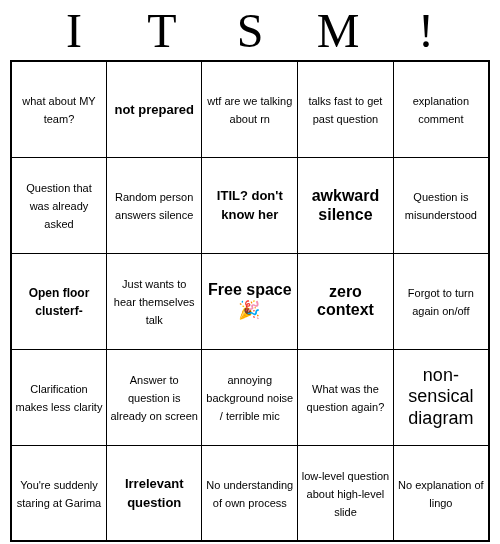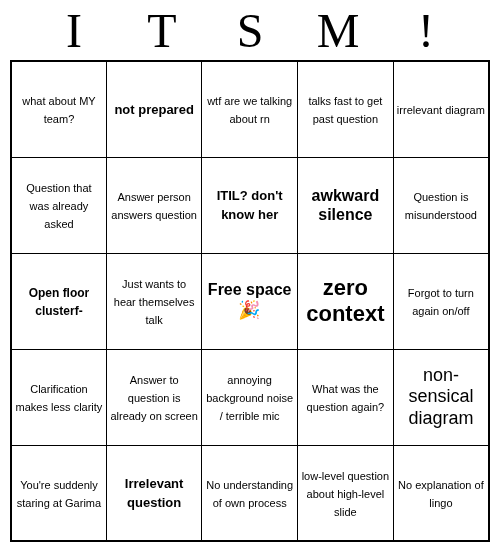--- a/index.html
+++ b/index.html
@@ -63,34 +63,34 @@
   <span class="title-letter">!</span>
 </div>
 
 <table class="bingo-table">
   <tbody id="grid-body">
       <tr>
         <td><span class="cell-text">what about MY team?</span></td>
         <td><span class="cell-text" style="font-weight: bold; font-size: 13px;">not prepared</span></td>
         <td><span class="cell-text">wtf are we talking about rn</span></td>
         <td><span class="cell-text">talks fast to get past question</span></td>
-        <td><span class="cell-text">irrelevant diagram</span></td>
+        <td><span class="cell-text">explanation comment</span></td>
       </tr>
       <tr>
         <td><span class="cell-text">Question that was already asked</span></td>
-        <td><span class="cell-text">Answer person answers question</span></td>
+        <td><span class="cell-text">Random person answers silence</span></td>
         <td><span class="cell-text" style="font-weight: bold; font-size: 13px;">ITIL? don't know her</span></td>
         <td><span style="font-size: 16px; font-weight: bold; line-height: 1.2;">awkward silence</span></td>
         <td><span class="cell-text">Question is misunderstood</span></td>
       </tr>
       <tr>
         <td><span style="font-size: 12px; font-weight: bold; line-height: 1.2;">Open floor clusterf-</span></td>
         <td><span class="cell-text">Just wants to hear themselves talk</span></td>
         <td><span class="free-space">Free space</span><br><span class="emoji">🎉</span></td>
-        <td><span style="font-size: 22px; font-weight: bold;">zero context</span></td>
+        <td><span style="font-size: 16px; font-weight: bold;">zero context</span></td>
         <td><span class="cell-text">Forgot to turn again on/off</span></td>
       </tr>
       <tr>
         <td><span class="cell-text">Clarification makes less clarity</span></td>
         <td><span class="cell-text">Answer to question is already on screen</span></td>
         <td><span class="cell-text">annoying background noise / terrible mic</span></td>
         <td><span class="cell-text">What was the question again?</span></td>
         <td><span style="font-size: 18px; font-weight: normal; line-height: 1.2;">non-sensical diagram</span></td>
       </tr>
       <tr>

